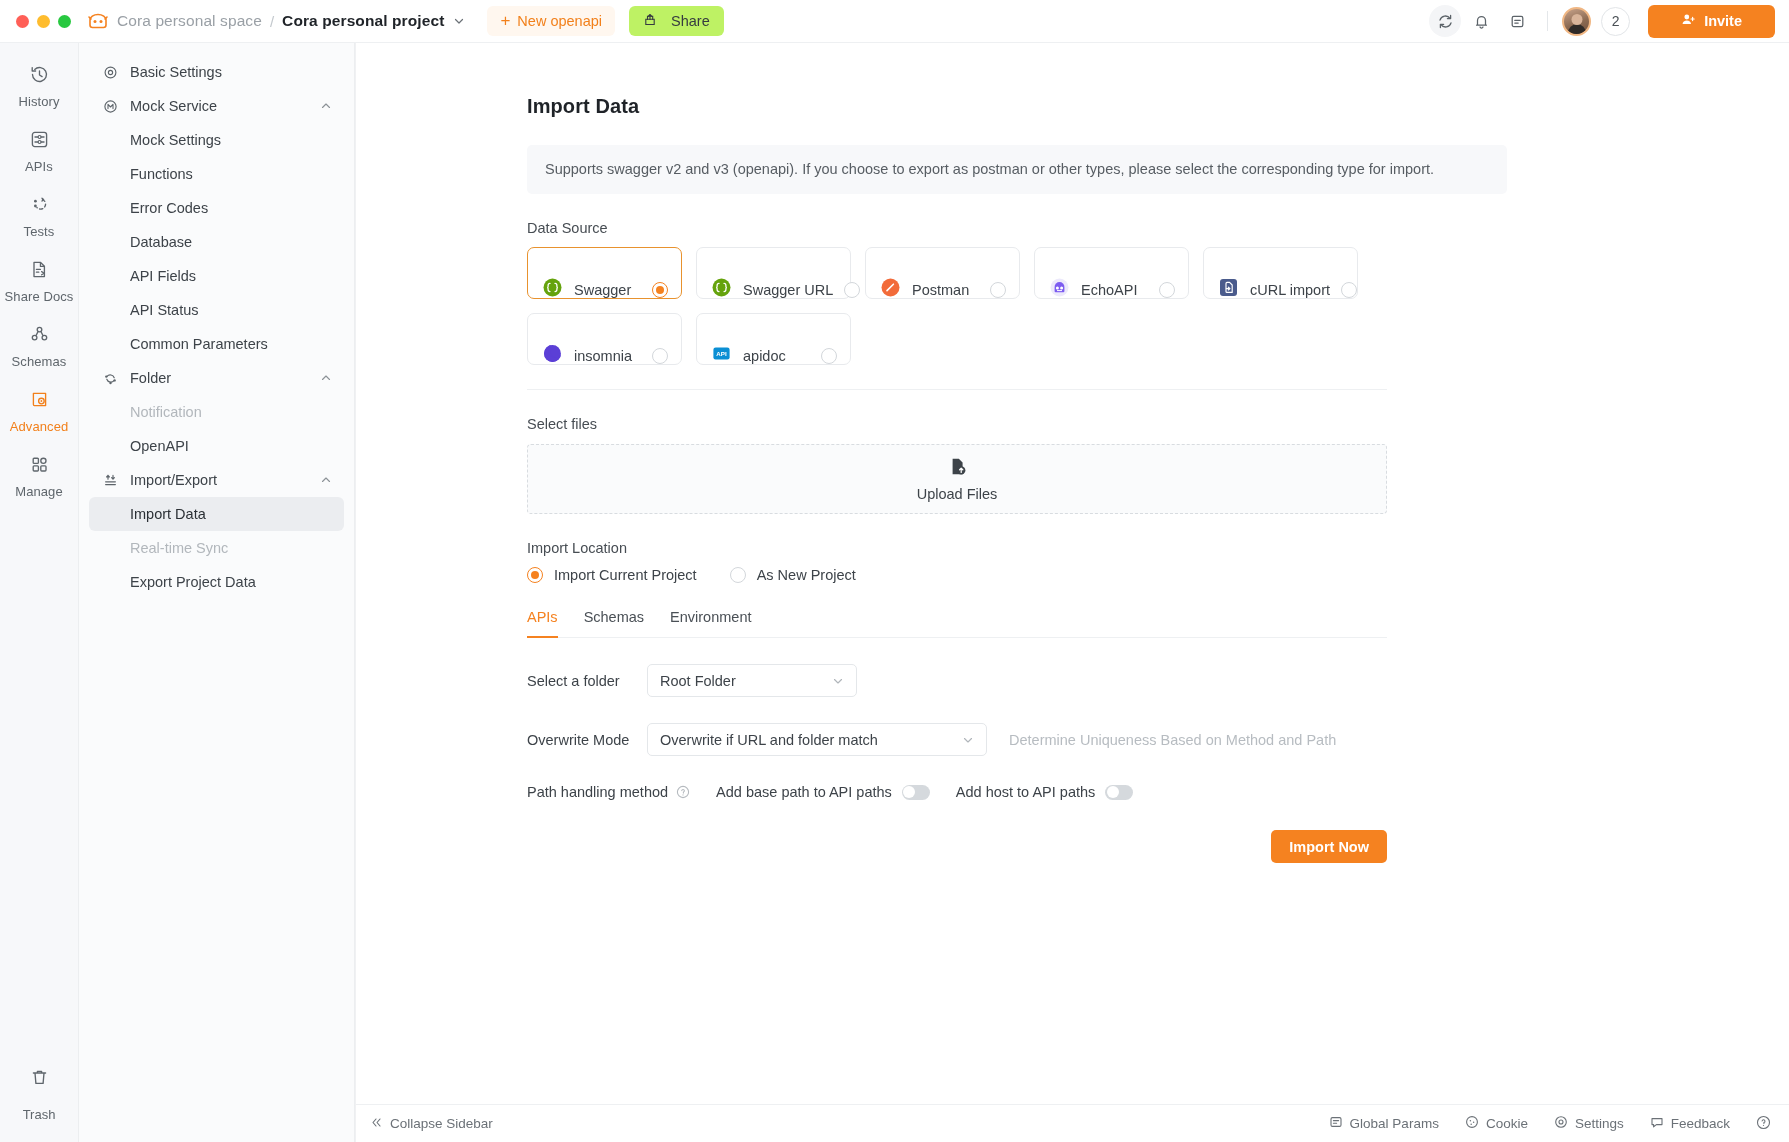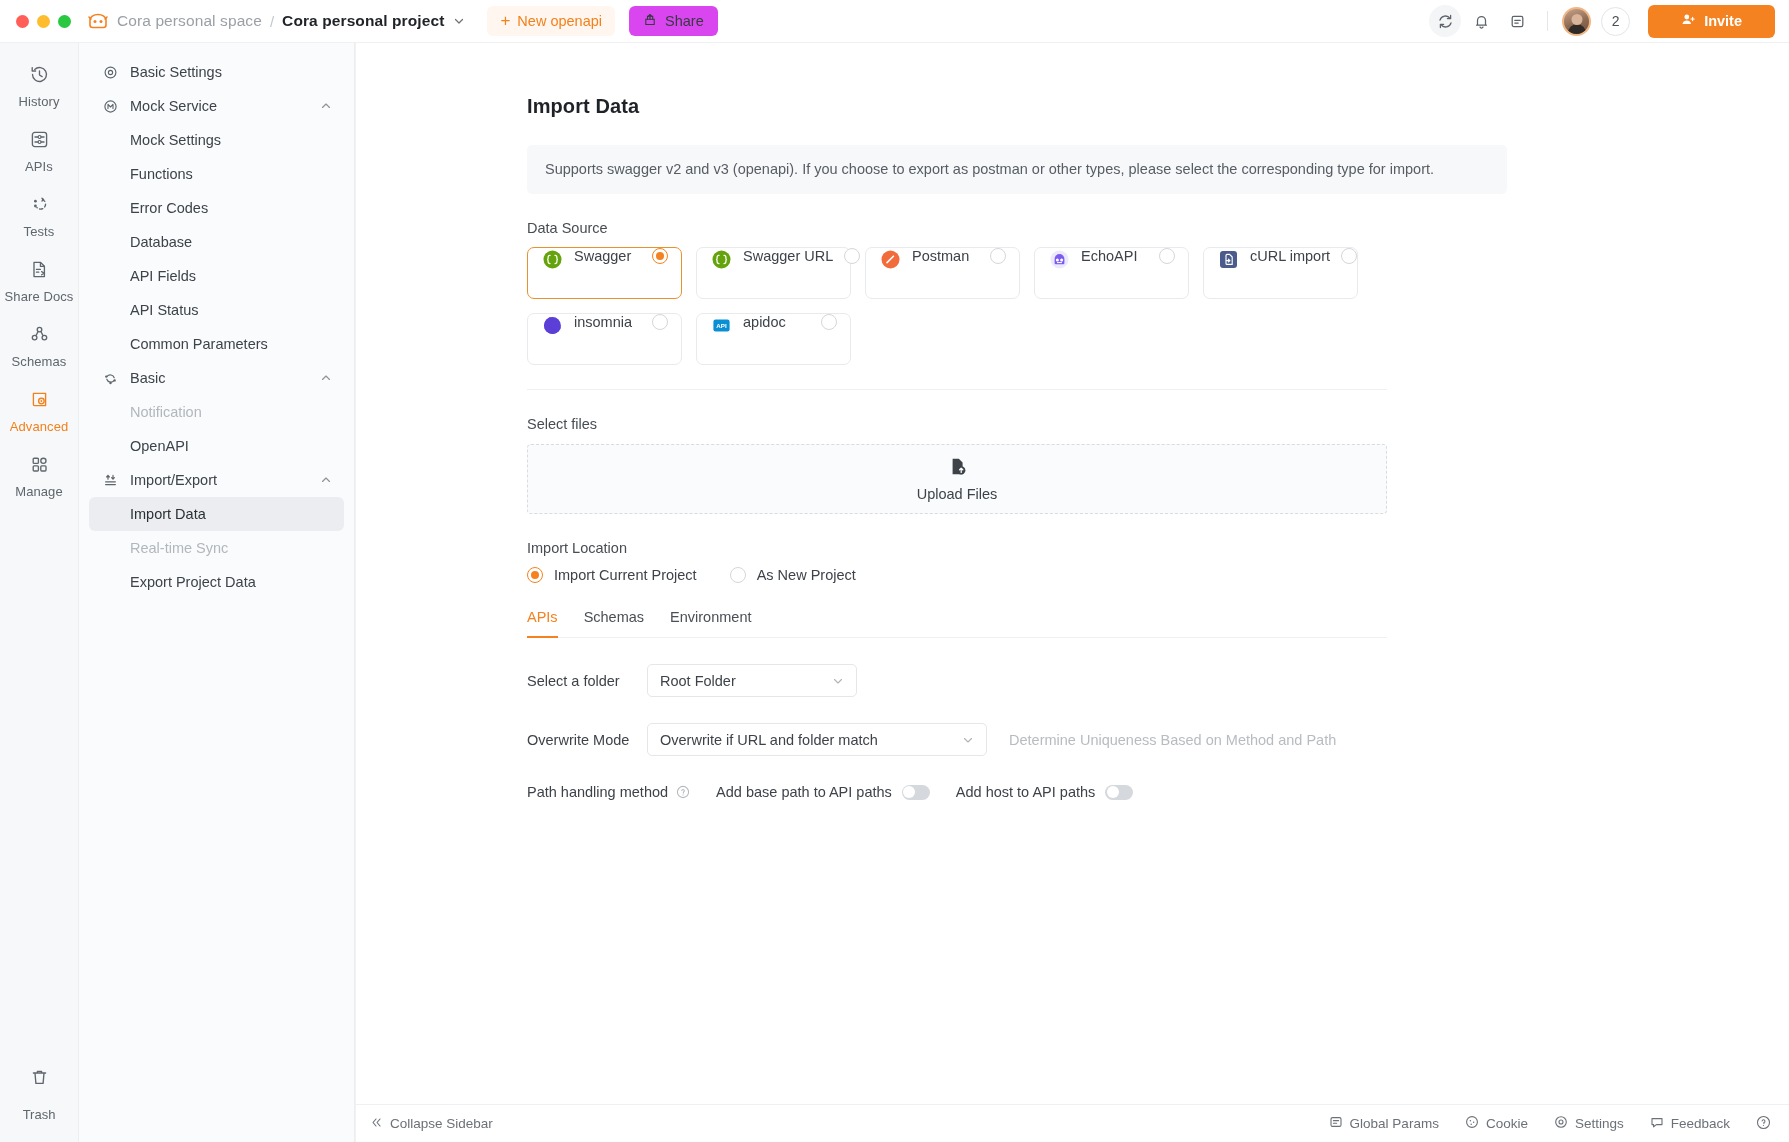--- a/index.html
+++ b/index.html
@@ -36,23 +36,23 @@
   .btn-newproject {
     display: flex; align-items: center; gap: 7px;
     margin-left: 22px;
     height: 30px; padding: 0 13px;
     background: #fff7ef; border-radius: 6px;
     color: #f2801b; font-size: 14.5px;
     cursor: pointer;
   }
   .plus-glyph { font-size: 17px; line-height: 1; margin-top: -1px; }
   .btn-share {
-    display: flex; align-items: center; gap: 8px;
+    display: flex; align-items: center; gap: 14px;
     margin-left: 14px; height: 30px; padding: 0 14px;
-    background: #d946ef; border-radius: 6px;
+    background: #bef264; border-radius: 6px;
     color: #363b40; font-size: 14.5px; cursor: pointer;
   }
 
   .tb-right { margin-left: auto; display: flex; align-items: center; gap: 4px; }
   .icon-btn {
     width: 32px; height: 32px; border-radius: 50%;
     display: flex; align-items: center; justify-content: center;
     color: #5c6369; cursor: pointer;
   }
   .icon-btn.soft { background: #f4f5f7; }
@@ -144,21 +144,21 @@
   .notice {
     margin-top: 27px; background: #f7f8fa; border-radius: 5px;
     padding: 14px 18px; font-size: 14.5px; color: #575d63; line-height: 1.45;
   }
 
   .section-label { font-size: 14.5px; color: #474d53; margin: 26px 0 11px; }
 
   .ds-grid { display: flex; flex-wrap: wrap; gap: 14px; width: 900px; }
   .ds-card {
     width: 155px; height: 52px; border: 1px solid #e8eaed; border-radius: 7px;
-    display: flex; align-items: flex-start; padding: 0 13px; gap: 11px;
+    display: flex; align-items: flex-end; padding: 0 13px; gap: 11px;
     background: #fff; cursor: pointer;
   }
   .ds-card.selected { border-color: #e8922e; }
   .ds-name { font-size: 14.5px; color: #3d4349; white-space: nowrap; }
   .ds-radio {
     margin-left: auto; width: 16px; height: 16px; border-radius: 50%;
     border: 1px solid #d3d7db; background: #fff;
     display: flex; align-items: center; justify-content: center; flex: none;
   }
   .ds-radio.on { border-color: #f58220; }
@@ -456,21 +456,21 @@
 
       <div class="nav-group">
         <span class="ng-icon">
           <svg width="15" height="15" viewBox="0 0 15 15">
               <path d="M4 5.4a4.2 4.2 0 0 1 7.2 1.4M11 9.6a4.2 4.2 0 0 1-7.2-1.4" fill="none" stroke="currentColor" stroke-width="1.15" stroke-linecap="round"></path>
               <circle cx="3.3" cy="5.6" r="1.2" fill="currentColor"></circle>
               <circle cx="11.6" cy="9.4" r="1.2" fill="currentColor"></circle>
               <circle cx="7.5" cy="12" r="1.2" fill="currentColor"></circle>
             </svg>
         </span>
-        <span>Basic</span>
+        <span>Folder</span>
         <span class="ng-caret">
           <svg width="12" height="12" viewBox="0 0 12 12">
               <path d="M2.5 7.5L6 4l3.5 3.5" fill="none" stroke="currentColor" stroke-width="1.15" stroke-linecap="round" stroke-linejoin="round"></path>
             </svg>
         </span>
       </div>
 
       <div class="nav-item muted">
         <span>Notification</span>
       </div>
@@ -664,20 +664,23 @@
                   <path d="M5.7 5.6a1.35 1.35 0 1 1 1.7 1.5v1" fill="none" stroke="currentColor" stroke-width="1.05" stroke-linecap="round"></path>
                   <circle cx="7" cy="9.9" r=".6" fill="currentColor"></circle>
                 </svg>
             </span>
             <span class="toggle-label">Add base path to API paths</span>
             <span class="toggle"></span>
             <span class="toggle-label">Add host to API paths</span>
             <span class="toggle"></span>
           </div>
 
+          <div class="submit-wrap">
+            <div class="btn-import">Import Now</div>
+          </div>
 
         </div>
       </div>
 
       <div class="statusbar">
         <div class="sb-item">
           <span>
             <svg width="13" height="13" viewBox="0 0 13 13">
                 <path d="M6 3L3 6.5 6 10M10 3L7 6.5 10 10" fill="none" stroke="currentColor" stroke-width="1.15" stroke-linecap="round" stroke-linejoin="round"></path>
               </svg>

